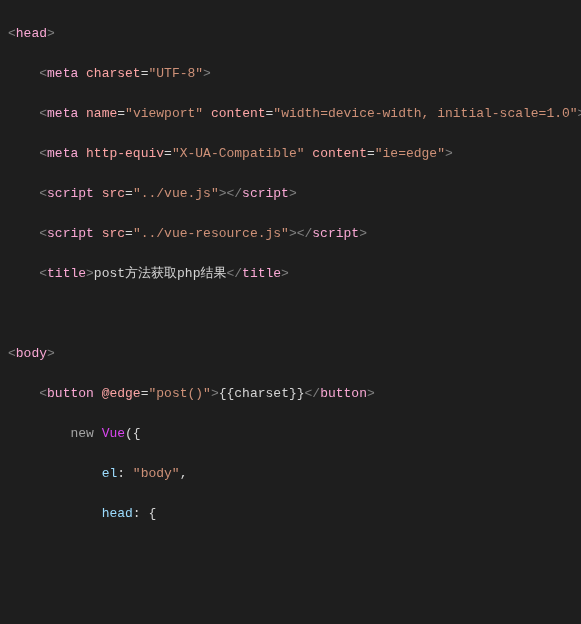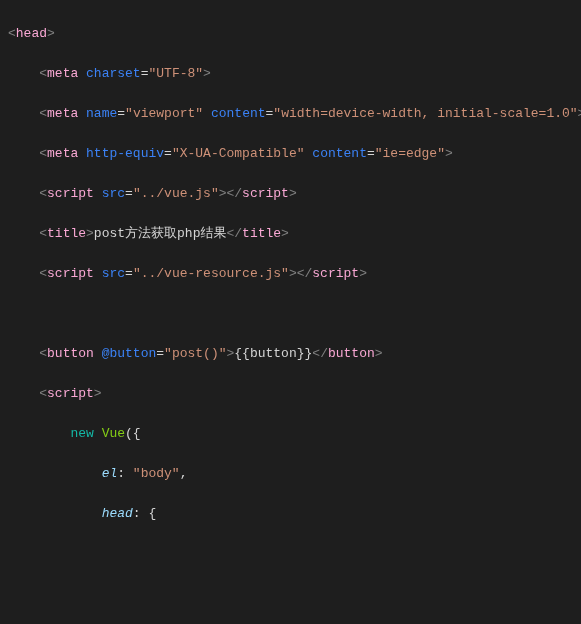--- a/index.html
+++ b/index.html
@@ -13,43 +13,43 @@
   width: 581px;
   height: 624px;
   overflow: hidden;
 }
 .editor {
   white-space: pre;
   padding-left: 8px;
 }
 .line { display: block; height: 20px; position: relative; }
 .t-tag { color: #f9a8d4; }
-.t-attr { color: #3b82f6; }
+.t-attr { color: #fca5a5; }
 .t-str { color: #ce9178; }
 .t-punc { color: #808080; }
 .t-text { color: #d4d4d4; }
-.t-kw { color: #14b8a6; }
-.t-func { color: #84cc16; }
-.t-prop { color: #9cdcfe; font-style: italic; }
+.t-kw { color: #a3a3a3; }
+.t-func { color: #d946ef; }
+.t-prop { color: #9cdcfe; }
 .t-white { color: #d4d4d4; }
 </style>
 </head>
 <body>
 
 <div class="editor">
 <span class="line"><span class="t-punc">&lt;</span><span class="t-tag">head</span><span class="t-punc">&gt;</span></span>
 <span class="line">    <span class="t-punc">&lt;</span><span class="t-tag">meta</span> <span class="t-attr">charset</span><span class="t-white">=</span><span class="t-str">"UTF-8"</span><span class="t-punc">&gt;</span></span>
 <span class="line">    <span class="t-punc">&lt;</span><span class="t-tag">meta</span> <span class="t-attr">name</span><span class="t-white">=</span><span class="t-str">"viewport"</span> <span class="t-attr">content</span><span class="t-white">=</span><span class="t-str">"width=device-width, initial-scale=1.0"</span><span class="t-punc">&gt;</span></span>
 <span class="line">    <span class="t-punc">&lt;</span><span class="t-tag">meta</span> <span class="t-attr">http-equiv</span><span class="t-white">=</span><span class="t-str">"X-UA-Compatible"</span> <span class="t-attr">content</span><span class="t-white">=</span><span class="t-str">"ie=edge"</span><span class="t-punc">&gt;</span></span>
 <span class="line">    <span class="t-punc">&lt;</span><span class="t-tag">script</span> <span class="t-attr">src</span><span class="t-white">=</span><span class="t-str">"../vue.js"</span><span class="t-punc">&gt;&lt;/</span><span class="t-tag">script</span><span class="t-punc">&gt;</span></span>
+<span class="line">    <span class="t-punc">&lt;</span><span class="t-tag">script</span> <span class="t-attr">src</span><span class="t-white">=</span><span class="t-str">"../vue-resource.js"</span><span class="t-punc">&gt;&lt;/</span><span class="t-tag">script</span><span class="t-punc">&gt;</span></span>
 <span class="line">    <span class="t-punc">&lt;</span><span class="t-tag">title</span><span class="t-punc">&gt;</span><span class="t-text">post方法获取php结果</span><span class="t-punc">&lt;/</span><span class="t-tag">title</span><span class="t-punc">&gt;</span></span>
-<span class="line">    <span class="t-punc">&lt;</span><span class="t-tag">script</span> <span class="t-attr">src</span><span class="t-white">=</span><span class="t-str">"../vue-resource.js"</span><span class="t-punc">&gt;&lt;/</span><span class="t-tag">script</span><span class="t-punc">&gt;</span></span>
 <span class="line"> </span>
-<span class="line">    <span class="t-punc">&lt;</span><span class="t-tag">button</span> <span class="t-attr">@button</span><span class="t-white">=</span><span class="t-str">"post()"</span><span class="t-punc">&gt;</span><span class="t-text">{{button}}</span><span class="t-punc">&lt;/</span><span class="t-tag">button</span><span class="t-punc">&gt;</span></span>
-<span class="line">    <span class="t-punc">&lt;</span><span class="t-tag">script</span><span class="t-punc">&gt;</span></span>
+<span class="line"><span class="t-punc">&lt;</span><span class="t-tag">body</span><span class="t-punc">&gt;</span></span>
+<span class="line">    <span class="t-punc">&lt;</span><span class="t-tag">button</span> <span class="t-attr">@edge</span><span class="t-white">=</span><span class="t-str">"post()"</span><span class="t-punc">&gt;</span><span class="t-text">{{charset}}</span><span class="t-punc">&lt;/</span><span class="t-tag">button</span><span class="t-punc">&gt;</span></span>
 <span class="line">        <span class="t-kw">new</span> <span class="t-func">Vue</span><span class="t-white">({</span></span>
 <span class="line">            <span class="t-prop">el</span><span class="t-white">: </span><span class="t-str">"body"</span><span class="t-white">,</span></span>
 <span class="line">            <span class="t-prop">head</span><span class="t-white">: {</span></span>
 
 
 
 
 
 
 

